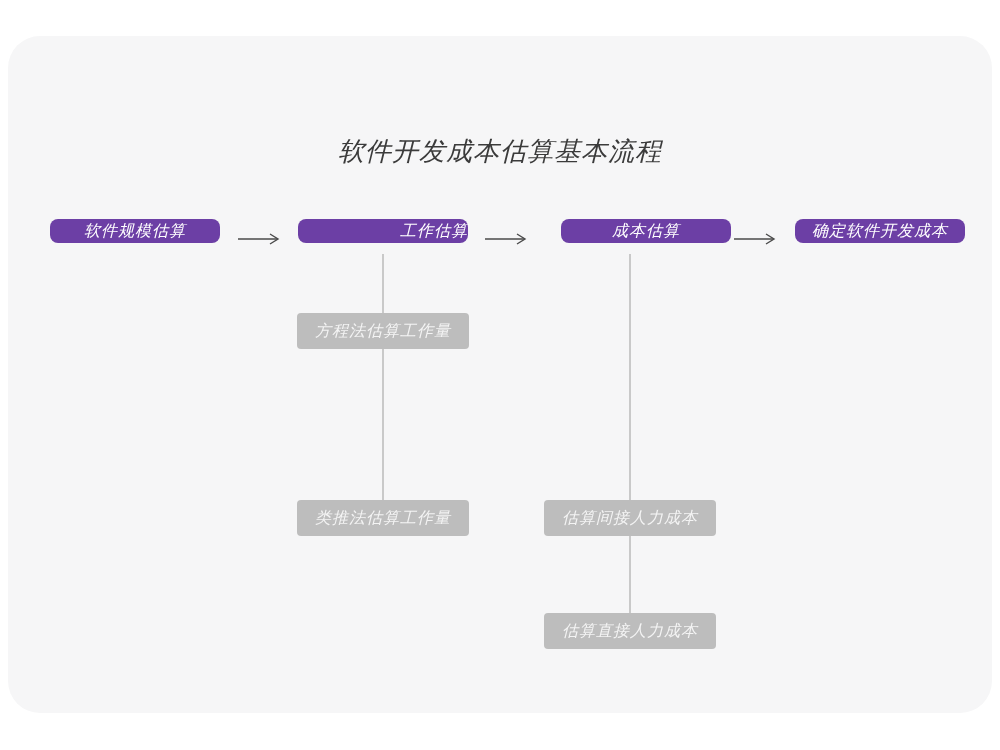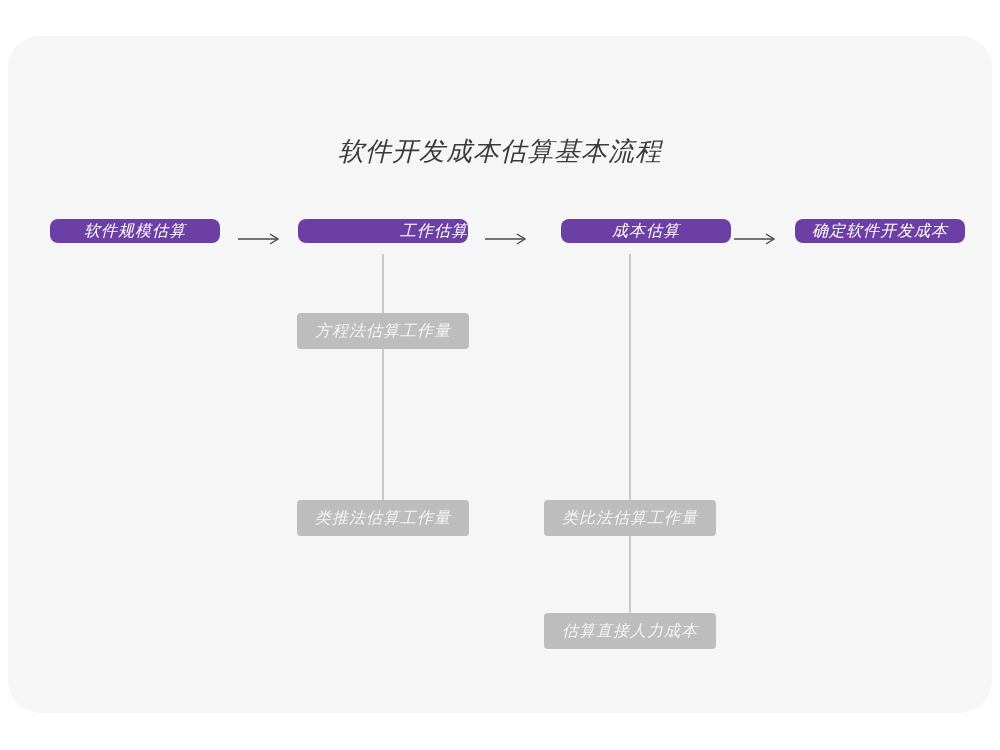--- a/index.html
+++ b/index.html
@@ -140,20 +140,20 @@
     <div class="connector connector-cost"></div>
 
     <div class="step col-work row-1">
       <span>方程法估算工作量</span>
     </div>
     <div class="step col-work row-3">
       <span>类推法估算工作量</span>
     </div>
 
     <div class="step col-cost row-3">
-      <span>类比法估算工作量</span>
+      <span>估算间接人力成本</span>
     </div>
     <div class="step col-cost row-4">
       <span>估算直接人力成本</span>
     </div>
 
   </div>
 </div>
 
 </body></html>

